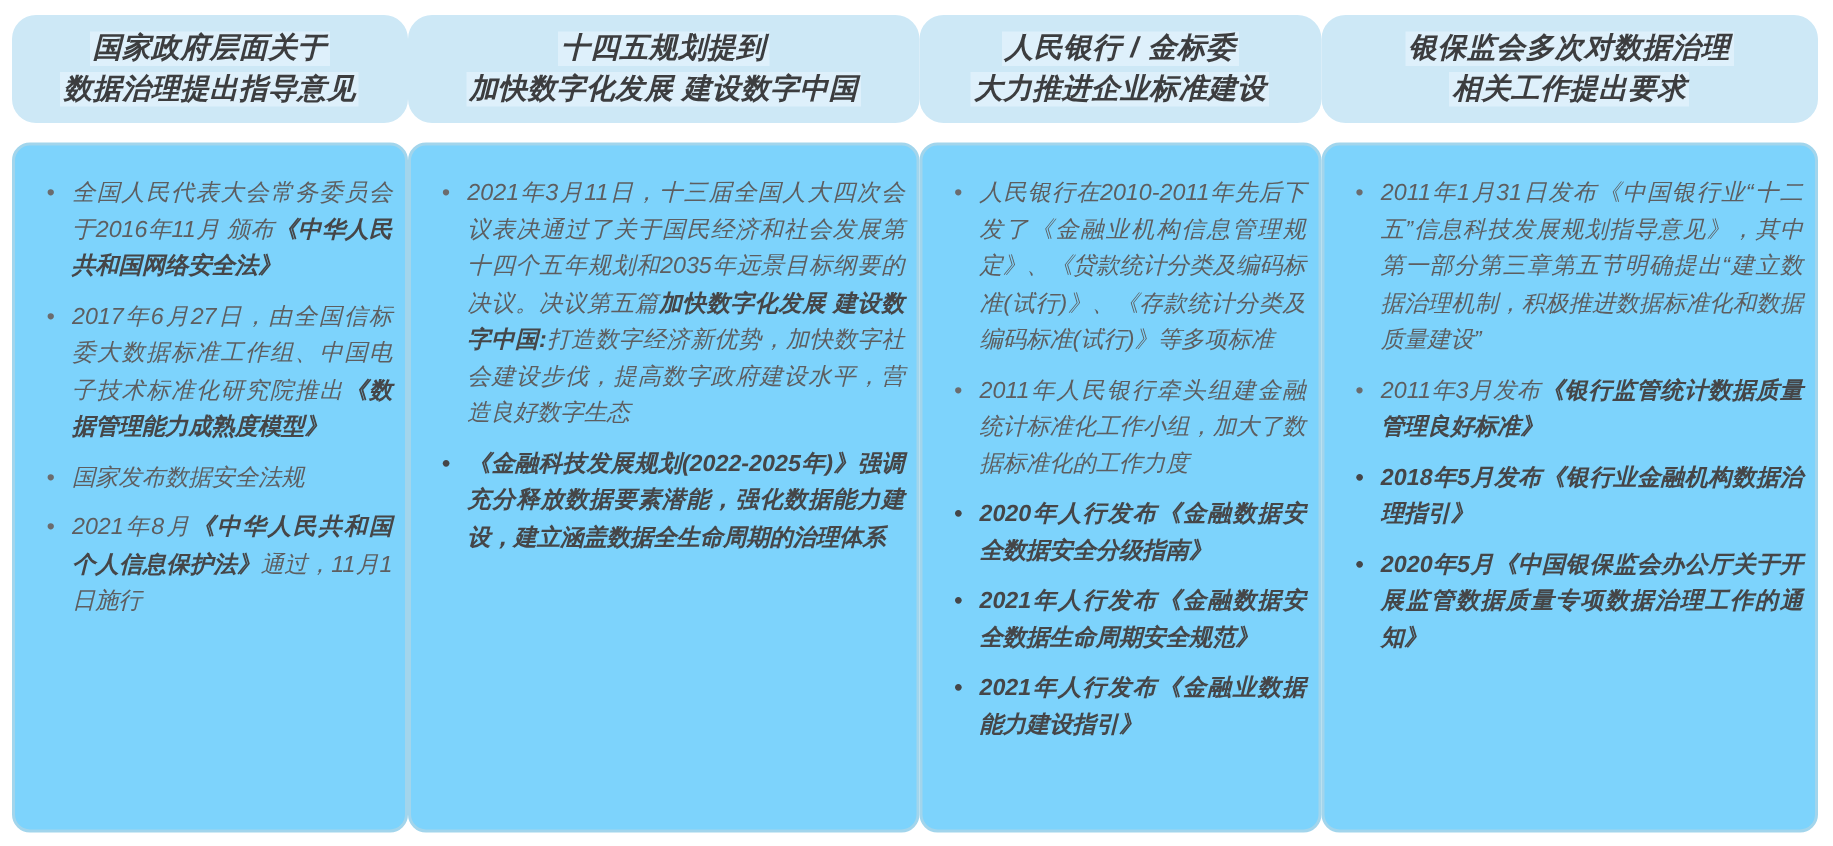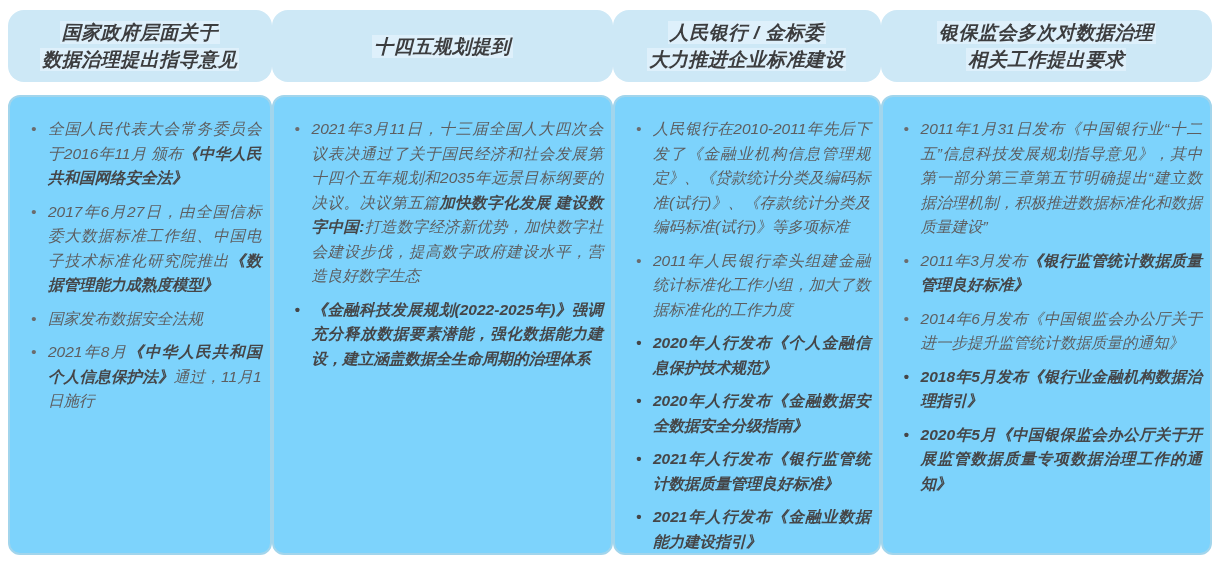--- a/index.html
+++ b/index.html
@@ -85,54 +85,53 @@
           <li class="bullet"><span class="seg">2017年6月27日，由全国信标委大数据标准工作组、中国电子技术标准化研究院推出</span><span class="seg b">《数据管理能力成熟度模型》</span></li>
           <li class="bullet"><span class="seg">国家发布数据安全法规</span></li>
           <li class="bullet"><span class="seg">2021年8月</span><span class="seg b">《中华人民共和国个人信息保护法》</span><span class="seg">通过，11月1日施行</span></li>
         </ul>
     </div>
   </section>
 
   <section class="column col-1">
     <div class="header-box">
       <div class="header-line"><span class="hl">十四五规划提到</span></div>
+      <div class="header-line"><span class="hl">加快数字化发展 建设数字中国</span></div>
     </div>
     <div class="content-box">
       <ul class="bullets">
           <li class="bullet"><span class="seg">2021年3月11日，十三届全国人大四次会议表决通过了关于国民经济和社会发展第十四个五年规划和2035年远景目标纲要的决议。决议第五篇</span><span class="seg b">加快数字化发展 建设数字中国:</span><span class="seg">打造数字经济新优势，加快数字社会建设步伐，提高数字政府建设水平，营造良好数字生态</span></li>
           <li class="bullet li-bold"><span class="seg b">《金融科技发展规划(2022-2025年)》强调充分释放数据要素潜能，强化数据能力建设，建立涵盖数据全生命周期的治理体系</span></li>
         </ul>
     </div>
   </section>
 
   <section class="column col-2">
     <div class="header-box">
       <div class="header-line"><span class="hl">人民银行 / 金标委</span></div>
       <div class="header-line"><span class="hl">大力推进企业标准建设</span></div>
     </div>
     <div class="content-box">
       <ul class="bullets">
           <li class="bullet"><span class="seg">人民银行在2010-2011年先后下发了《金融业机构信息管理规定》、《贷款统计分类及编码标准(试行)》、《存款统计分类及编码标准(试行)》等多项标准</span></li>
           <li class="bullet"><span class="seg">2011年人民银行牵头组建金融统计标准化工作小组，加大了数据标准化的工作力度</span></li>
-          <li class="bullet li-bold"><span class="seg b">2020年人行发布《个人金融信息保护技术规范》</span></li>
           <li class="bullet li-bold"><span class="seg b">2020年人行发布《金融数据安全数据安全分级指南》</span></li>
-          <li class="bullet li-bold"><span class="seg b">2021年人行发布《银行监管统计数据质量管理良好标准》</span></li>
+          <li class="bullet li-bold"><span class="seg b">2021年人行发布《金融数据安全数据生命周期安全规范》</span></li>
           <li class="bullet li-bold"><span class="seg b">2021年人行发布《金融业数据能力建设指引》</span></li>
         </ul>
     </div>
   </section>
 
   <section class="column col-3">
     <div class="header-box">
       <div class="header-line"><span class="hl">银保监会多次对数据治理</span></div>
       <div class="header-line"><span class="hl">相关工作提出要求</span></div>
     </div>
     <div class="content-box">
       <ul class="bullets">
           <li class="bullet"><span class="seg">2011年1月31日发布《中国银行业“十二五”信息科技发展规划指导意见》，其中第一部分第三章第五节明确提出“建立数据治理机制，积极推进数据标准化和数据质量建设”</span></li>
           <li class="bullet"><span class="seg">2011年3月发布</span><span class="seg b">《银行监管统计数据质量管理良好标准》</span></li>
-          <li class="bullet"><span class="seg">2014年6月发布《中国银监会办公厅关于进一步提升监管统计数据质量的通知》</span></li>
           <li class="bullet li-bold"><span class="seg b">2018年5月发布《银行业金融机构数据治理指引》</span></li>
           <li class="bullet li-bold"><span class="seg b">2020年5月《中国银保监会办公厅关于开展监管数据质量专项数据治理工作的通知》</span></li>
         </ul>
     </div>
   </section>
 </div>
 
 </body></html>

